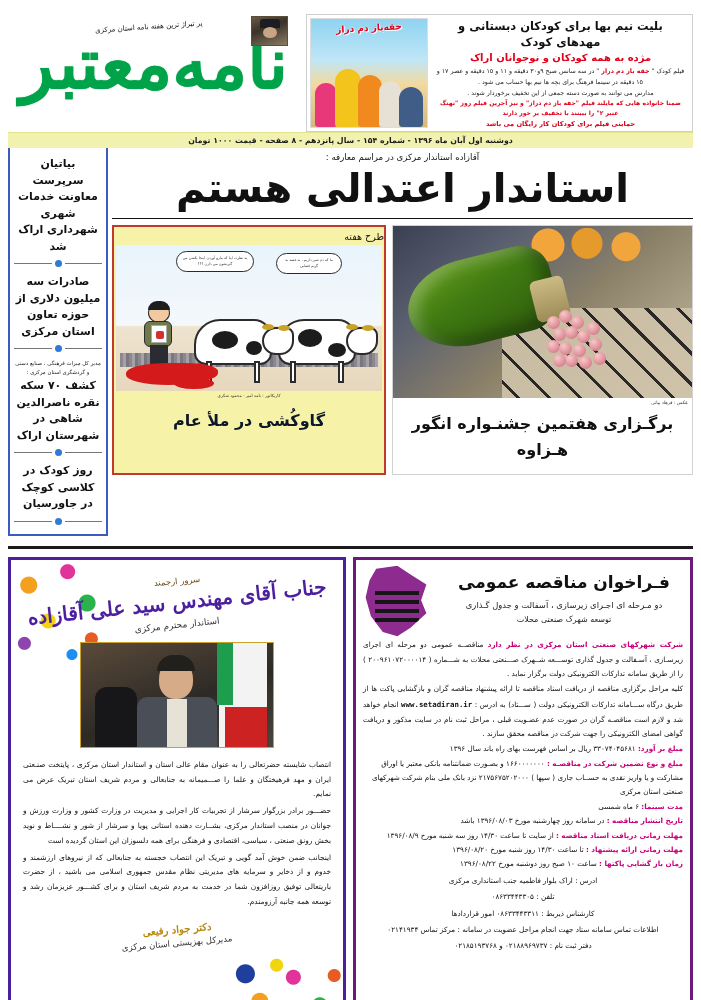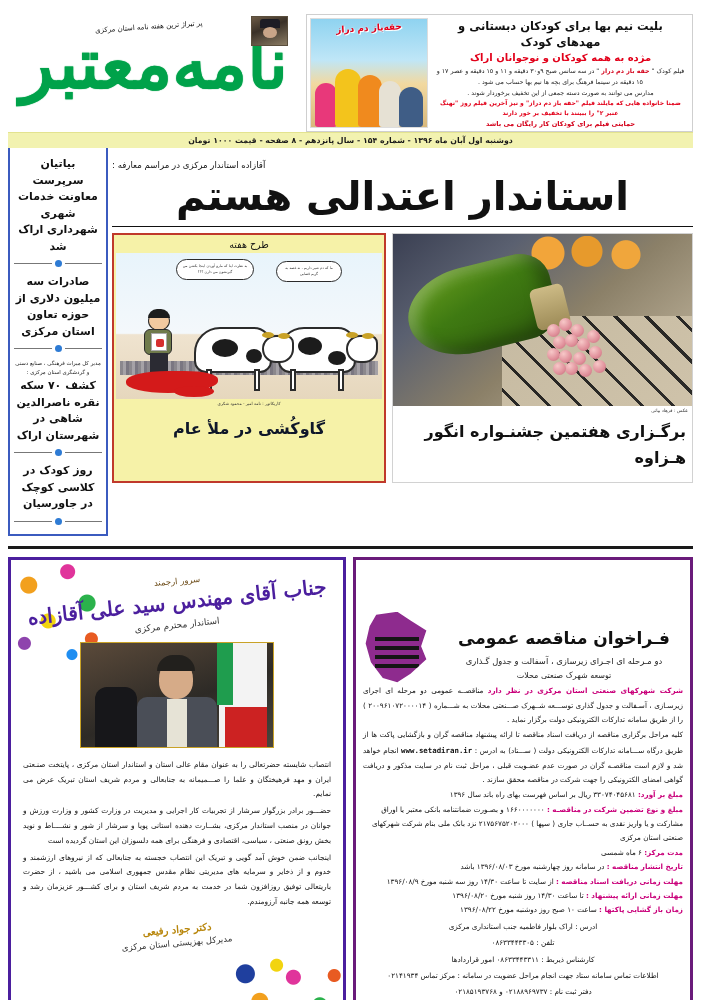--- a/index.html
+++ b/index.html
@@ -91,34 +91,34 @@
   }
   .sb-item { padding: 2px 0 0 0; }
   .sb-kicker { font-size: 5.4px; color:#222; line-height:1.6; margin-bottom:2px; }
   .sb-head { font-size: 11px; font-weight:700; color:#111; line-height:1.5; }
   .sb-sep { display:flex; align-items:center; justify-content:center; margin: 5px 0; }
   .sb-sep .ln { height:1px; background:#777; flex:1; }
   .sb-sep .dot { width:7px; height:7px; border-radius:50%; background:#2e7bd4; margin:0 3px; }
 
   
   .maincol { flex:1; margin-left: 4px; }
-  .kicker-line { text-align:left; font-size:8.6px; color:#111; padding: 12px 0 3px 0; }
+  .kicker-line { text-align:center; font-size:8.6px; color:#111; padding: 4px 0 3px 0; }
   .headline {
     text-align:center; font-size: 40px; font-weight:700; color:#111;
     letter-spacing: -1px; line-height:1.18; padding-bottom: 6px;
     font-family:"DejaVu Sans","Liberation Sans",sans-serif;
   }
   .hl-rule { height:1px; background:#111; margin: 0 0 6px 0; }
 
   .two-panels { display:flex; flex-direction: row-reverse; gap:6px; }
 
   
   .cartoon { width: 274px; border:2px solid #c0392b; background:#f6f2a8; }
   .cartoon .cap-top {
-    text-align:center; font-size:9.5px; color:#111; padding:4px 0 3px 0;
+    text-align:right; font-size:9.5px; color:#111; padding:4px 0 3px 0;
   }
   .cartoon .art {
     height: 146px; background: linear-gradient(180deg,#e8f4fb 0%,#f4f8fb 55%,#efe3cf 56%,#e6d7bd 100%);
     position:relative; margin: 0 2px; overflow:hidden;
   }
   .cow { position:absolute; bottom:26px; width:78px; height:46px; background:#fff; border:2px solid #2b2b2b; border-radius:26px 18px 12px 12px; }
   .cow .spot { position:absolute; background:#1c1c1c; border-radius:50%; }
   .cow1 { right:26px; }
   .cow2 { right:110px; }
   .cow .leg { position:absolute; bottom:-20px; width:6px; height:22px; background:#fff; border:2px solid #2b2b2b; }
@@ -175,21 +175,21 @@
     background: radial-gradient(circle at 20% 50%, #f2a53a 0 16px, transparent 17px),
                 radial-gradient(circle at 50% 45%, #e79a2c 0 15px, transparent 16px),
                 radial-gradient(circle at 80% 55%, #f0a63c 0 14px, transparent 15px);
   }
   .photo .img .cloth {
     position:absolute; right:0; bottom:0; width:190px; height:90px;
     background: repeating-linear-gradient(45deg,#cfc3aa 0 10px,#1b1b1b 10px 13px,#cfc3aa 13px 22px);
     opacity:.9;
   }
   .photo .credit { font-size:4.6px; color:#333; padding:2px 4px 0 0; text-align:right; }
-  .photo .cap { text-align:right; font-size:16px; font-weight:700; color:#111; line-height:1.6; padding:6px 6px 12px 6px; }
+  .photo .cap { text-align:center; font-size:16px; font-weight:700; color:#111; line-height:1.6; padding:6px 6px 12px 6px; }
 
   
   .thickrule { height:3px; background:#1a1a1a; margin: 10px 8px 0 8px; }
 
   
   .bottom { display:flex; flex-direction: row-reverse; margin: 8px 8px 0 8px; gap:7px; }
 
   
   .congrat {
     width: 338px; border: 3px solid #4b1f9e; background:#fff; position:relative;
@@ -241,21 +241,21 @@
   .congrat .sign-name { text-align:center; font-size:10px; font-weight:700; color:#b8860b; margin-top:10px;
     transform: rotate(-5deg); font-family:"DejaVu Serif","Liberation Serif",serif; position:relative; z-index:2; }
   .congrat .sign-role { text-align:center; font-size:8.5px; color:#333; margin-top:3px;
     transform: rotate(-5deg); font-family:"DejaVu Serif","Liberation Serif",serif; position:relative; z-index:2; }
 
   
   .tender {
     flex:1; border: 3px solid #6a1b7a; background:#fff; padding: 6px 7px; height: 474px;
     position:relative; overflow:hidden;
   }
-  .tender .head-row { display:flex; flex-direction: row-reverse; align-items:flex-end; gap:16px;margin-top:46px; }
+  .tender .head-row { display:flex; flex-direction: row-reverse; align-items:flex-start; gap:16px; }
   .tender .map {
     width: 66px; height: 72px; position:relative; flex:none;
     background: #8e2b8e;
     clip-path: polygon(20% 4%, 52% 0%, 72% 12%, 96% 26%, 88% 48%, 96% 66%, 72% 86%, 52% 98%, 30% 92%, 12% 70%, 4% 44%, 10% 20%);
   }
   .tender .map .bars { position:absolute; left:12px; top:20px; width:44px; height:36px;
     background: repeating-linear-gradient(0deg,#151515 0 4px, transparent 4px 9px); }
   .tender .head-txt { flex:1; text-align:center; padding-top:6px; }
   .tender .t-title { font-size:17px; font-weight:700; color:#111; letter-spacing:-.5px; }
   .tender .t-sub1 { font-size:8.4px; color:#222; margin-top:6px; line-height:1.8; }
@@ -478,21 +478,21 @@
 
       <div class="t-row">
         <span class="lab">مبلغ بر آورد:</span>
         <span>۳۳۰۷۴۰۴۵۶۸۱ ریال بر اساس فهرست بهای راه باند سال ۱۳۹۶</span>
       </div>
       <div class="t-row">
         <span class="lab">مبلغ و نوع تضمین شرکت در مناقصـه :</span>
         <span>۱۶۶۰۰۰۰۰۰۰ و بصـورت ضمانتنامه بانکی معتبر یا اوراق مشارکت و یا واریز نقدی به حســاب جاری ( سپها ) ۲۱۷۵۶۷۵۲۰۲۰۰۰ نزد بانک ملی بنام شرکت شهرکهای صنعتی استان مرکزی</span>
       </div>
       <div class="t-row">
-        <span class="lab">مدت مرکز:</span>
+        <span class="lab">مدت سینما:</span>
         <span>۶ ماه شمسی</span>
       </div>
       <div class="t-row">
         <span class="lab">تاریخ انتشار مناقصه :</span>
         <span>در سامانه روز چهارشنبه مورخ ۱۳۹۶/۰۸/۰۳ باشد</span>
       </div>
       <div class="t-row">
         <span class="lab">مهلت زمانی دریافت اسناد مناقصه :</span>
         <span>از سایت تا ساعت ۱۴/۳۰ روز سه شنبه مورخ ۱۳۹۶/۰۸/۹</span>
       </div>

